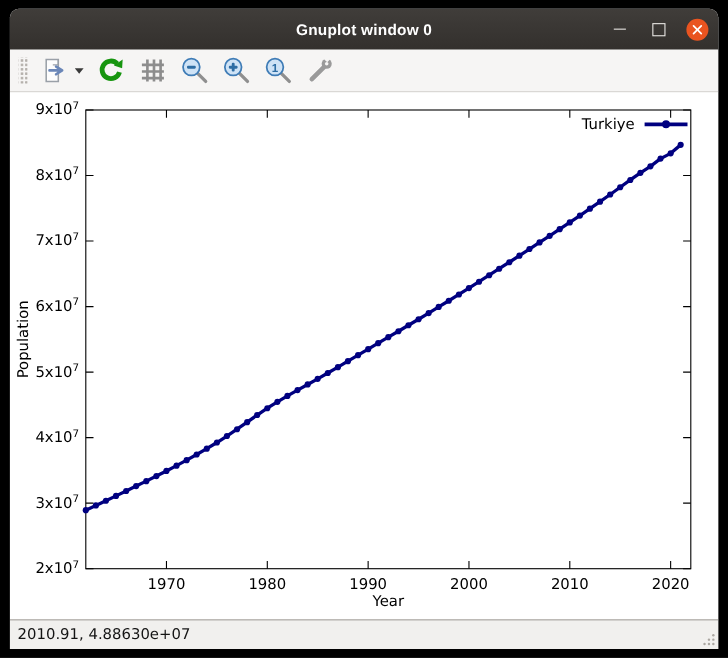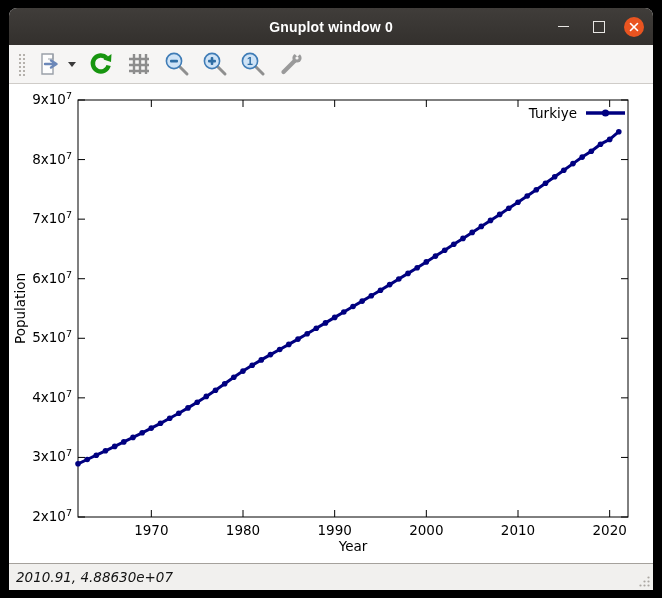--- a/index.html
+++ b/index.html
@@ -24,21 +24,21 @@
         background-size:4px 4px;background-position:1px 1px;}
   .tool-btn{width:30px;height:30px;display:flex;align-items:center;justify-content:center;background:transparent;border:0;padding:0;}
   .export-group{display:flex;align-items:center;gap:1px;}
   .dd-arrow{width:0;height:0;border-left:4px solid transparent;border-right:4px solid transparent;border-top:5px solid #3a3a3a;display:block;}
   
   .canvas{flex:1 1 auto;position:relative;background:#ffffff;}
   .canvas svg{position:absolute;left:0;top:0;}
   .canvas svg text{font-family:"DejaVu Sans",sans-serif;fill:#000;}
   
   .statusbar{flex:0 0 26px;background:#f1f0ee;border-top:1px solid #a5a19c;display:flex;align-items:center;
-             padding-left:7px;font-size:13.5px;color:#141414;font-family:"DejaVu Sans",sans-serif;position:relative;font-style:italic;}
+             padding-left:7px;font-size:13.5px;color:#141414;font-family:"DejaVu Sans",sans-serif;position:relative;}
   .resize-grip{position:absolute;right:2px;bottom:2px;}
 </style>
 </head>
 <body>
 
 <div class="screen">
   <div class="window">
 
     <div class="titlebar">
       <span class="title">Gnuplot window 0</span>

